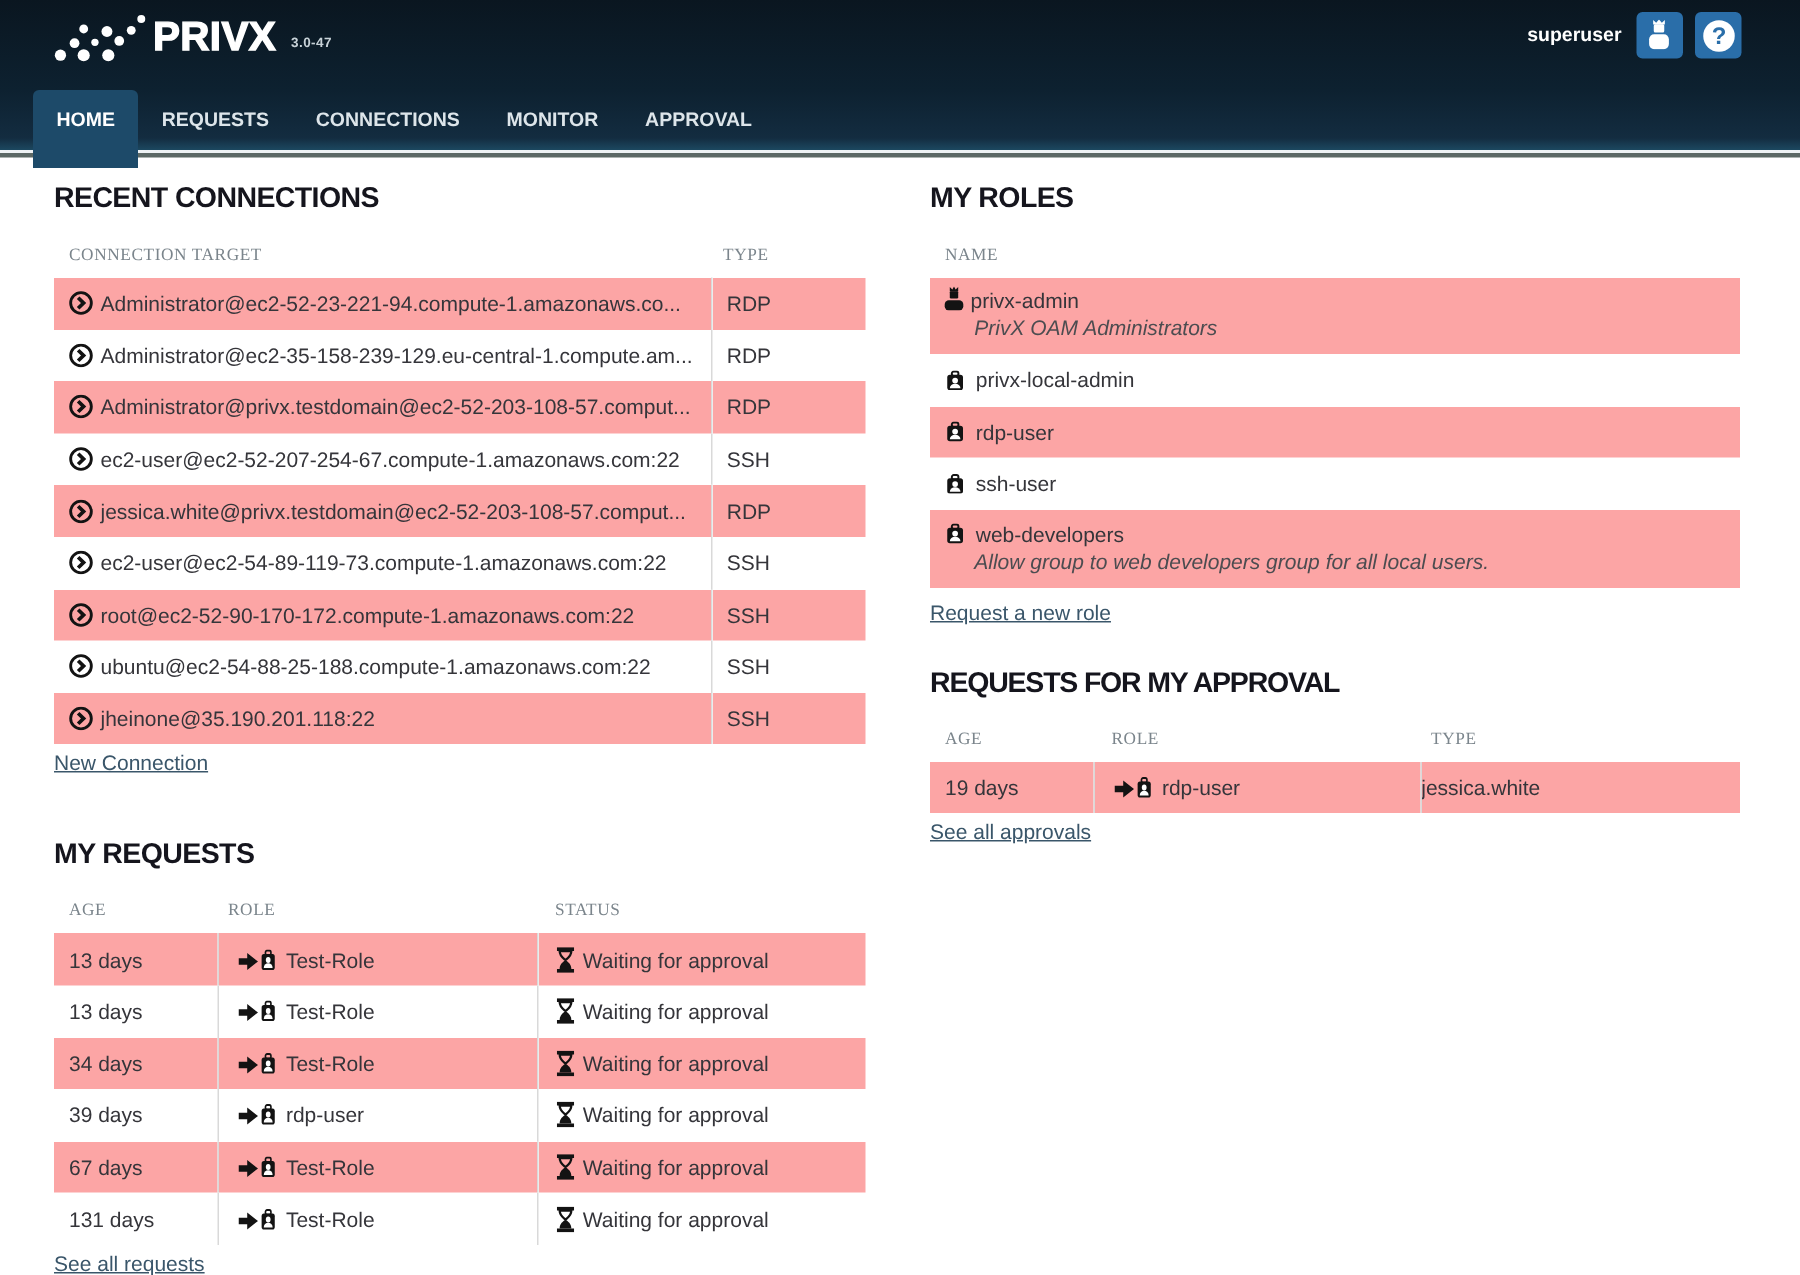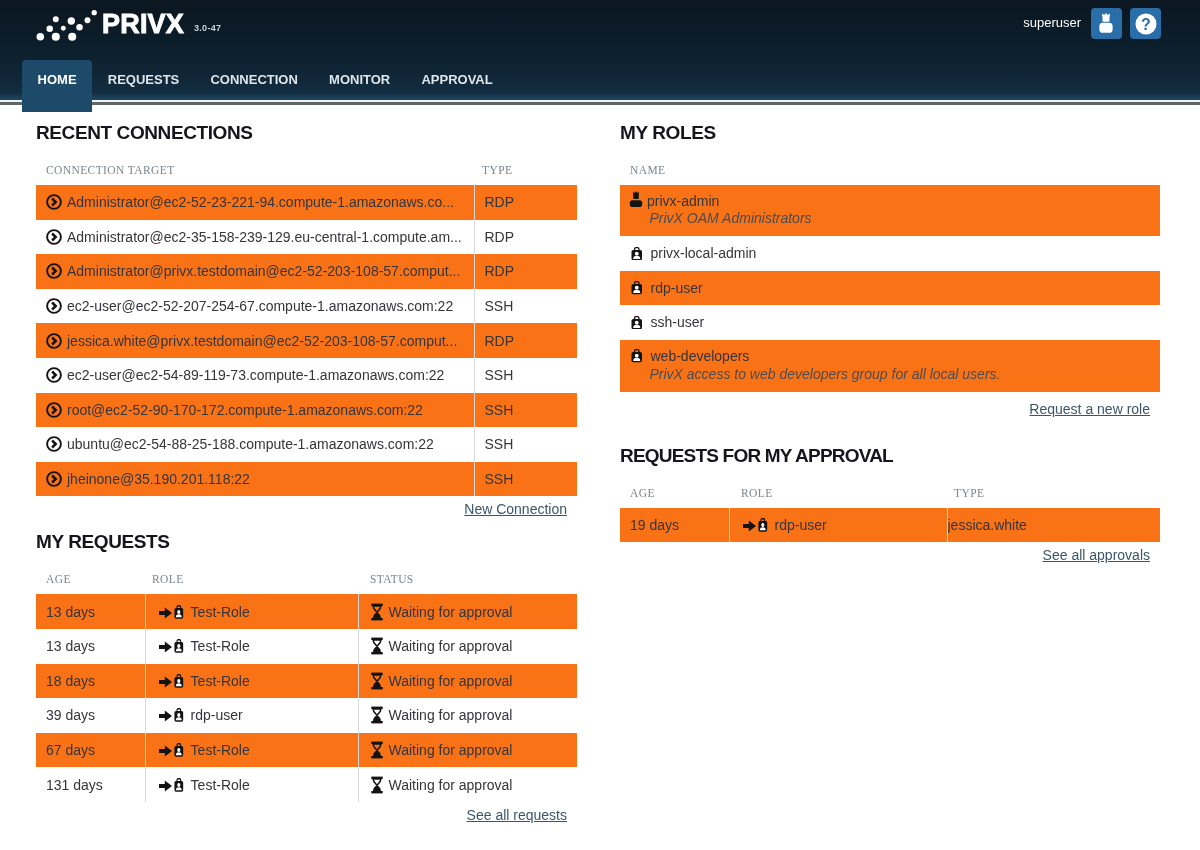--- a/index.html
+++ b/index.html
@@ -4,41 +4,41 @@
 <style>
 * { margin:0; padding:0; box-sizing:border-box; }
 html,body { width:1200px; height:850px; background:#fff; font-family:"Liberation Sans",sans-serif; overflow:hidden; }
 
 .hdr { position:relative; height:100px; background:linear-gradient(180deg,#0a1620 0%,#0d2130 60%,#132c40 92%,#1c4860 100%); }
 .hdr-line1 { height:2px; background:#eef2f4; }
 .hdr-line2 { height:3px; background:#5c6865; }
 .logo { position:absolute; left:36px; top:6px; }
 .logo-txt { position:absolute; left:102px; top:9px; color:#fff; font-weight:bold; font-size:27px; letter-spacing:0.2px; -webkit-text-stroke:0.9px #fff; }
 .logo-ver { position:absolute; left:194px; top:23px; color:#c8d2d8; font-size:9px; font-weight:bold; letter-spacing:0.3px; }
-.usr { position:absolute; right:119px; top:15px; color:#fff; font-size:13px; }
+.usr { position:absolute; right:119px; top:15px; color:#fff; font-size:13px;font-weight:bold; }
 .hbtn { position:absolute; top:8px; width:31px; height:31px; background:#2a6ea9; border-radius:4px; }
 .hbtn.b1 { right:78.5px; }
 .hbtn.b2 { right:39px; }
 .hbtn svg { position:absolute; left:50%; top:50%; transform:translate(-50%,-50%); }
 
 nav { position:absolute; left:0; bottom:0; height:40px; width:100%; }
 nav a { display:inline-block; float:left; height:52px; line-height:40px; padding:0 15.6px; color:#dde5ea; font-size:13px; font-weight:bold; letter-spacing:0; text-decoration:none; }
 nav a.act { background:#1d4a69; border-radius:4px 4px 0 0; color:#fff; }
 
 main { display:flex; padding:0 40px 0 36px; }
 .colL { width:541px; }
 .colR { width:540px; margin-left:43px; }
 h2 { font-size:19px; color:#15151d; letter-spacing:-0.4px; margin:17px 0 15px 0; }
 .thead { display:flex; color:#7b858c; font-size:11.5px; letter-spacing:0.4px; padding-top:5px; margin:0 0 9px 0;font-family:Liberation Serif, serif; }
 table { border-collapse:collapse; width:100%; table-layout:fixed; }
 td { font-size:14px; color:#35353a; white-space:nowrap; overflow:hidden; vertical-align:middle; padding:0 0 0 10px; height:34.6px; }
-tr.g td { background:#f97316; }
+tr.g td { background:#fca5a5; }
 td.dv { border-left:1px solid #d9d9d9; }
 .cic { vertical-align:-3px; margin-right:5px; }
-.lnk { text-align:right; padding:4px 10px 0 0; }
+.lnk { padding:4px 10px 0 0; }
 .lnk a, a.plain { color:#3a566a; font-size:14px; text-decoration:underline; }
 .it { font-style:italic; color:#4c4c50; }
 .rolecell svg { vertical-align:-2px; }
 .arw { margin-right:2.5px; vertical-align:-2px; }
 .bdg { margin-right:7px; vertical-align:-2.5px; }
 .hg { vertical-align:-4px; margin-right:6px; }
 </style>
 </head>
 <body>
 <div class="hdr">
@@ -70,21 +70,21 @@
   </div>
   <div class="hbtn b2">
     <svg width="23" height="23" viewBox="0 0 23 23">
       <circle cx="11.5" cy="11.5" r="10.5" fill="#fff"></circle>
       <text x="11.5" y="17" font-size="16" font-weight="bold" text-anchor="middle" fill="#2a6ea9" font-family="Liberation Sans,sans-serif">?</text>
     </svg>
   </div>
   <nav>
     <a style="margin-left:22px" class="act">HOME</a>
       <a>REQUESTS</a>
-      <a>CONNECTION</a>
+      <a>CONNECTIONS</a>
       <a>MONITOR</a>
       <a>APPROVAL</a>
   </nav>
 </div>
 <div class="hdr-line1"></div>
 <div class="hdr-line2"></div>
 <main>
 
 <div class="colL">
   <h2>RECENT CONNECTIONS</h2>
@@ -158,21 +158,21 @@
             <td><svg class="cic" width="16" height="16" viewBox="0 0 16 16">
                 <circle cx="8" cy="8" r="6.9" fill="none" stroke="#131313" stroke-width="1.9"></circle>
                 <path d="M6.1 4.5 L9.7 8 L6.1 11.5" fill="none" stroke="#131313" stroke-width="2.5"></path>
               </svg>jheinone@35.190.201.118:22</td>
             <td class="dv">SSH</td>
           </tr>
   </tbody>
       </table>
   <div class="lnk"><a href="#">New Connection</a></div>
 
-  <h2 style="margin-top:13px">MY REQUESTS</h2>
+  <h2 style="margin-top:41px">MY REQUESTS</h2>
   <div class="thead">
         <span style="padding-left:10px;width:109px">AGE</span>
         <span style="width:213px;padding-left:7px">ROLE</span>
         <span style="padding-left:12px">STATUS</span>
       </div>
   <table>
     <colgroup>
           <col style="width:109px">
           <col style="width:213px">
           <col>
@@ -210,21 +210,21 @@
             <td class="dv" style="padding-left:12px"><svg class="hg" width="12" height="18" viewBox="0 0 12 18">
                 <g fill="#131313">
                   <rect x="0.3" y="0.6" width="11.4" height="2.4"></rect>
                   <rect x="0.3" y="15" width="11.4" height="2.4"></rect>
                   <path d="M2.1 3 C2.1 6.4 4.4 7.6 6 9 C7.6 7.6 9.9 6.4 9.9 3 Z" fill="none" stroke="#131313" stroke-width="1.5"></path>
                   <path d="M6 9 C4.4 10.4 2.1 11.6 2.1 15 H9.9 C9.9 11.6 7.6 10.4 6 9 Z"></path>
                 </g>
               </svg>Waiting for approval</td>
           </tr>
     <tr class="g">
-            <td>18 days</td>
+            <td>34 days</td>
             <td class="dv rolecell" style="padding-left:13px"><svg class="arw" width="13" height="12" viewBox="0 0 13 12">
                 <path d="M0 3.9 H5.8 V0.4 L13 6 L5.8 11.6 V8.1 H0 Z" fill="#131313"></path>
               </svg><svg class="bdg" width="9.6" height="14" viewBox="0 0 11.5 13.5" preserveAspectRatio="none">
                 <rect x="3.55" y="0.7" width="4.4" height="3" rx="1.3" fill="none" stroke="#131313" stroke-width="1.3"></rect>
                 <rect x="0.5" y="2.9" width="10.5" height="10.3" rx="1.8" fill="#131313"></rect>
                 <circle cx="5.75" cy="6.7" r="1.9" fill="#fff"></circle>
                 <path d="M2.2 11.9 a3.55 3.1 0 0 1 7.1 0 z" fill="#fff"></path>
               </svg>Test-Role</td>
             <td class="dv" style="padding-left:12px"><svg class="hg" width="12" height="18" viewBox="0 0 12 18">
                 <g fill="#131313">
@@ -341,21 +341,21 @@
               </svg>ssh-user</td>
           </tr>
     <tr class="g">
             <td style="height:52px;padding-left:11px;padding-bottom:2px">
       <div><svg class="bdg" width="11.5" height="13.5" viewBox="0 0 11.5 13.5" style="vertical-align:-2px;margin-right:8px">
                   <rect x="3.55" y="0.7" width="4.4" height="3" rx="1.3" fill="none" stroke="#131313" stroke-width="1.3"></rect>
                   <rect x="0.5" y="2.9" width="10.5" height="10.3" rx="1.8" fill="#131313"></rect>
                   <circle cx="5.75" cy="6.7" r="1.9" fill="#fff"></circle>
                   <path d="M2.2 11.9 a3.55 3.1 0 0 1 7.1 0 z" fill="#fff"></path>
                 </svg>web-developers</div>
-      <div class="it" style="padding-left:18.5px;margin-top:2px">PrivX access to web developers group for all local users.</div>
+      <div class="it" style="padding-left:18.5px;margin-top:2px">Allow group to web developers group for all local users.</div>
     </td>
           </tr>
   </tbody>
       </table>
   <div class="lnk" style="padding-top:8px"><a href="#">Request a new role</a></div>
 
   <h2 style="margin-top:27px;letter-spacing:-0.8px">REQUESTS FOR MY APPROVAL</h2>
   <div class="thead">
         <span style="padding-left:10px;width:109px">AGE</span>
         <span style="width:218px;padding-left:12px">ROLE</span>

